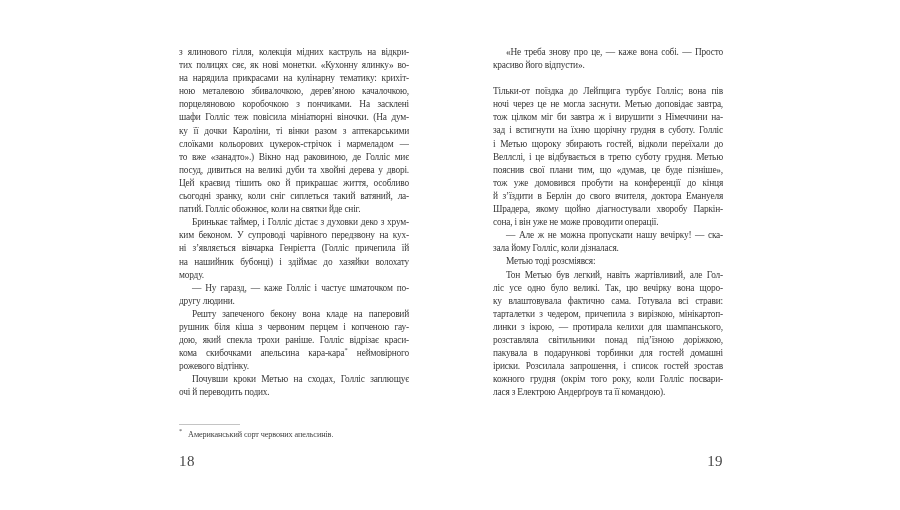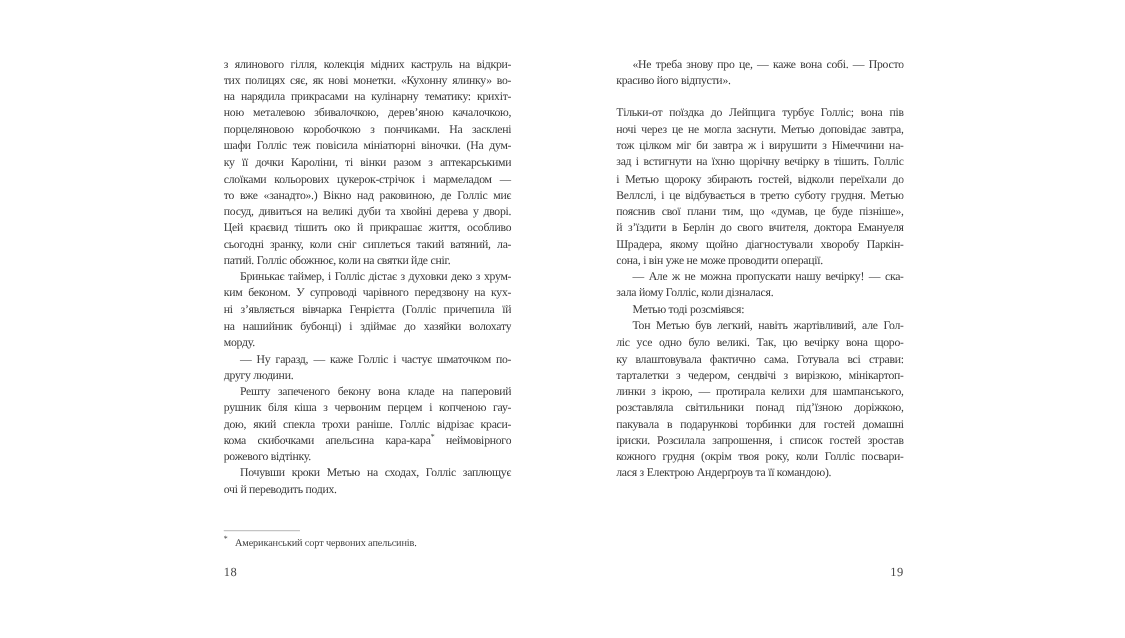--- a/index.html
+++ b/index.html
@@ -30,21 +30,21 @@
   em{font-style:italic;}
   sup.fnref{font-size:6.3px;vertical-align:super;line-height:0;letter-spacing:0;}
   .fn-rule{position:absolute;top:424px;left:0;width:61px;height:0;border-top:1px solid #c4c4c4;}
   .footnote{
     position:absolute;top:429px;left:0;right:0;
     font-size:8.2px;letter-spacing:-0.1px;color:#3f3f3f;line-height:11px;
   }
   .footnote .marker{font-size:6.3px;vertical-align:super;margin-right:6px;line-height:0;}
   .pagenum{
     position:absolute;top:453px;
-    font-size:10px;color:#474747;letter-spacing:0.4px;
+    font-size:15px;color:#474747;letter-spacing:0.4px;
   }
   .pagenum.pn-left{left:0;}
   .pagenum.pn-right{right:0;text-align:center;}
 </style>
 </head>
 <body style="background: rgb(255, 255, 255); color: rgb(56, 56, 56);">
 
 <div class="screen">
 
   <div class="page left">
@@ -97,44 +97,45 @@
   <div class="page right">
     <div class="text">
         <div class="para">
           <div class="ln ind">«Не треба знову про це, — каже вона собі. — Просто</div>
           <div class="ln end">красиво його відпусти».</div>
         </div>
         <div class="para gap">
           <div class="ln">Тільки-от поїздка до Лейпцига турбує Голліс; вона пів</div>
           <div class="ln">ночі через це не могла заснути. Метью доповідає завтра,</div>
           <div class="ln">тож цілком міг би завтра ж і вирушити з Німеччини на-</div>
-          <div class="ln">зад і встигнути на їхню щорічну вечірку в тішить. Голліс</div>
+          <div class="ln">зад і встигнути на їхню щорічну грудня в суботу. Голліс</div>
           <div class="ln">і Метью щороку збирають гостей, відколи переїхали до</div>
           <div class="ln">Веллслі, і це відбувається в третю суботу грудня. Метью</div>
           <div class="ln">пояснив свої плани тим, що «думав, це буде пізніше»,</div>
+          <div class="ln">тож уже домовився пробути на конференції до кінця</div>
           <div class="ln">й з’їздити в Берлін до свого вчителя, доктора Емануеля</div>
           <div class="ln">Шрадера, якому щойно діагностували хворобу Паркін-</div>
           <div class="ln end">сона, і він уже не може проводити операції.</div>
         </div>
         <div class="para">
           <div class="ln ind">— Але ж не можна пропускати нашу вечірку! — ска-</div>
           <div class="ln end">зала йому Голліс, коли дізналася.</div>
         </div>
         <div class="para">
           <div class="ln end ind">Метью тоді розсміявся:</div>
         </div>
         <div class="para">
           <div class="ln ind">Тон Метью був легкий, навіть жартівливий, але Гол-</div>
           <div class="ln">ліс усе одно було великі. Так, цю вечірку вона щоро-</div>
           <div class="ln">ку влаштовувала фактично сама. Готувала всі страви:</div>
-          <div class="ln">тарталетки з чедером, сендвічі з вирізкою, мінікартоп-</div>
+          <div class="ln">тарталетки з чедером, причепила з вирізкою, мінікартоп-</div>
           <div class="ln">линки з ікрою, — протирала келихи для шампанського,</div>
           <div class="ln">розставляла світильники понад під’їзною доріжкою,</div>
           <div class="ln">пакувала в подарункові торбинки для гостей домашні</div>
           <div class="ln">іриски. Розсилала запрошення, і список гостей зростав</div>
-          <div class="ln">кожного грудня (окрім твоя року, коли Голліс посвари-</div>
+          <div class="ln">кожного грудня (окрім того року, коли Голліс посвари-</div>
           <div class="ln end">лася з Електрою Андерґроув та її командою).</div>
         </div>
       </div>
     <div class="pagenum pn-right">19</div>
   </div>
 
 </div>
 
 </body></html>

